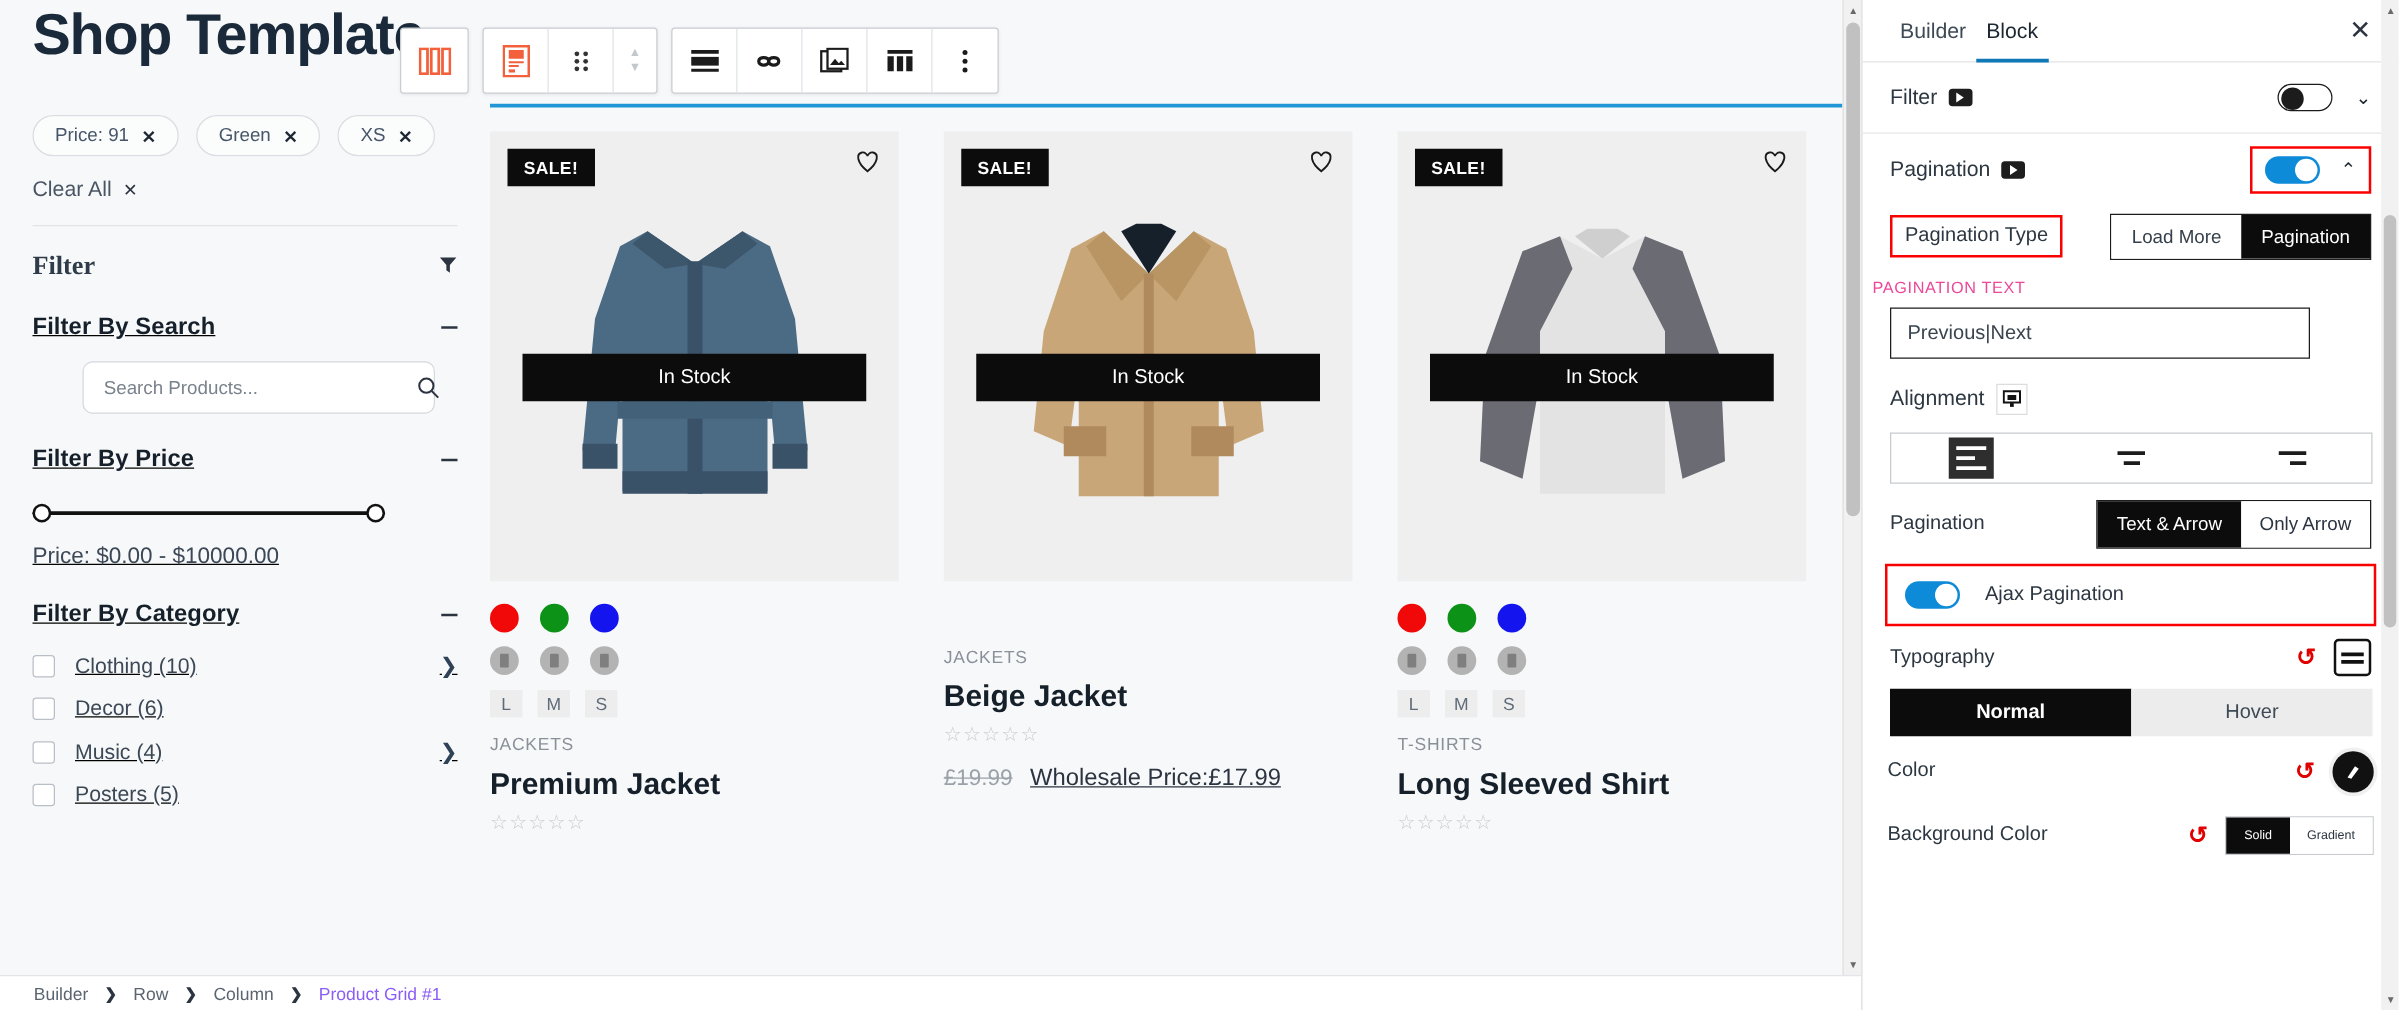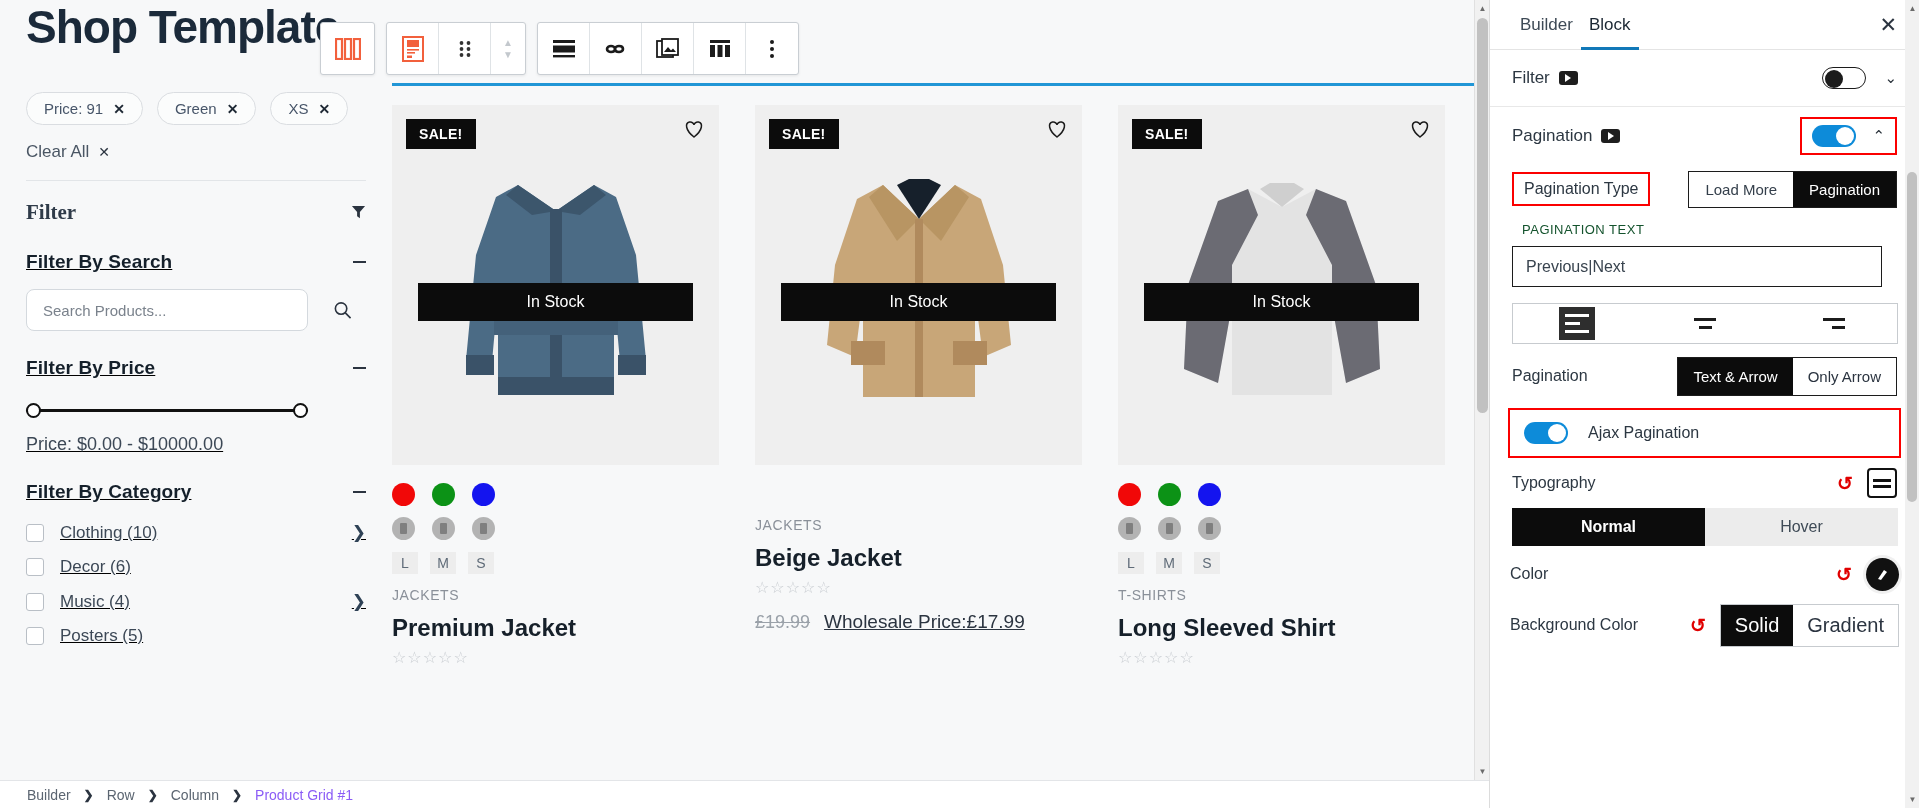--- a/index.html
+++ b/index.html
@@ -55,21 +55,21 @@
   .funnel { width: 15px; height: 15px; }
 
   .sect { margin-top: 26px; text-decoration: underline; }
   .sect-head {
     display: flex; align-items: center; justify-content: space-between;
   }
   .sect-head h4 { font-size: 19px; font-weight: bold; color: #15202b; letter-spacing: .1px; }
   .minus { width: 13px; height: 2px; background: #2b3440; display:block; }
   .chev-r { font-size: 17px; color: #2f4256; }
 
-  .search-wrap { position: relative; margin-top: 16px; }
+  .search-wrap { position: relative; margin-top: 16px; margin-left: 40px; }
   .search-input {
     width: 282px; height: 42px;
     border: 1px solid #d4d9de; border-radius: 8px;
     background: #fff; padding: 0 44px 0 16px;
     font-size: 15px; color: #4b5563;
     font-family: "Liberation Sans", sans-serif;
   }
   .search-input::placeholder { color: #7a828c; }
   .search-btn {
     position: absolute; right: 14px; top: 50%; transform: translateY(-50%);
@@ -254,25 +254,25 @@
     display: flex; border: 1px solid #1c1c1c; overflow: hidden;
   }
   .seg button {
     border: none; background: #fff; color: #343f4b;
     font-size: 15px; padding: 9px 16px; cursor: pointer;
     font-family: "Liberation Sans", sans-serif;
   }
   .seg button.sel { background: #0c0c0c; color: #fff; }
 
   .field-label {
-    padding: 0 32px; font-size: 13px; color: #14532d;
+    padding: 0 8px; font-size: 13px; color: #ec4899;
     letter-spacing: .5px; font-weight: normal;
   }
   .text-field {
-    margin: 9px 22px 0 22px; width: 370px; height: 41px;
+    margin: 9px 22px 0 22px; width: 336px; height: 41px;
     border: 1px solid #1c1c1c; background: #fff;
     padding: 0 13px; font-size: 16px; color: #39444f;
     font-family: "Liberation Sans", sans-serif;
   }
 
   .align-bar {
     margin: 11px 22px 0 22px; width: 386px; height: 41px;
     border: 1px solid #c7cbcf; display: flex; align-items: center;
   }
   .align-btn {
@@ -335,21 +335,21 @@
     display: flex; align-items: center; justify-content: center;
     box-shadow: 0 0 0 3px #f0f0f0; cursor: pointer;
   }
   .bgrow {
     display: flex; align-items: center; justify-content: space-between;
     padding: 0 20px; height: 46px;
   }
   .bgseg { display: flex; border: 1px solid #c7cbcf; }
   .bgseg button {
     border: none; background: #fff; color: #2b3440;
-    font-size: 20px; padding: 9px 14px; cursor: pointer;
+    font-size: 10px; padding: 9px 14px; cursor: pointer;
     font-family: "Liberation Sans", sans-serif;
   }
   .bgseg button.sel { background: #0c0c0c; color: #fff; }
 
   .panel-scroll {
     position: absolute; right: 0; top: 0; width: 14px; height: 808px;
     background: #f1f1f1;
   }
   .panel-thumb {
     position: absolute; left: 2px; top: 172px; width: 10px; height: 330px;
@@ -727,20 +727,33 @@
           <button class="sel">Pagination</button>
         </div>
       </div>
 
       <div style="margin-top:8px">
         <div class="field-label">PAGINATION TEXT</div>
         <input class="text-field" type="text" value="Previous|Next" style="">
       </div>
 
       <div style="margin-top:16px">
+        <div class="row" style="height:32px;padding-bottom:0">
+          <div class="row-label">
+            <span>Alignment</span>
+            <span style="width:25px;height:25px;border:1px solid #dcdcdc;display:flex;align-items:center;justify-content:center;background:#fff">
+              <svg width="15" height="14" viewBox="0 0 15 14">
+                <rect x="1" y="1" width="13" height="9" fill="none" stroke="#111" stroke-width="1.6"></rect>
+                <rect x="4" y="4" width="7" height="4" fill="#111"></rect>
+                <rect x="6" y="10.5" width="3" height="3" fill="#111"></rect>
+              </svg>
+            </span>
+          </div>
+          <span></span>
+        </div>
         <div class="align-bar">
           <div class="align-btn">
             <span class="align-inner sel">
               <b style="width:24px"></b>
                 <b style="width:15px"></b>
                 <b style="width:24px"></b>
             </span>
           </div>
           <div class="align-btn">
             <span class="align-inner" style="align-items:center">

